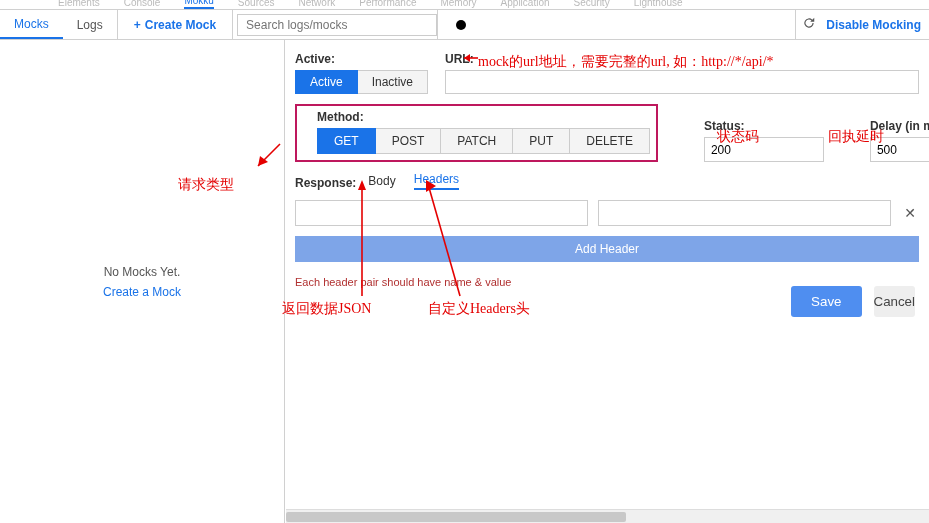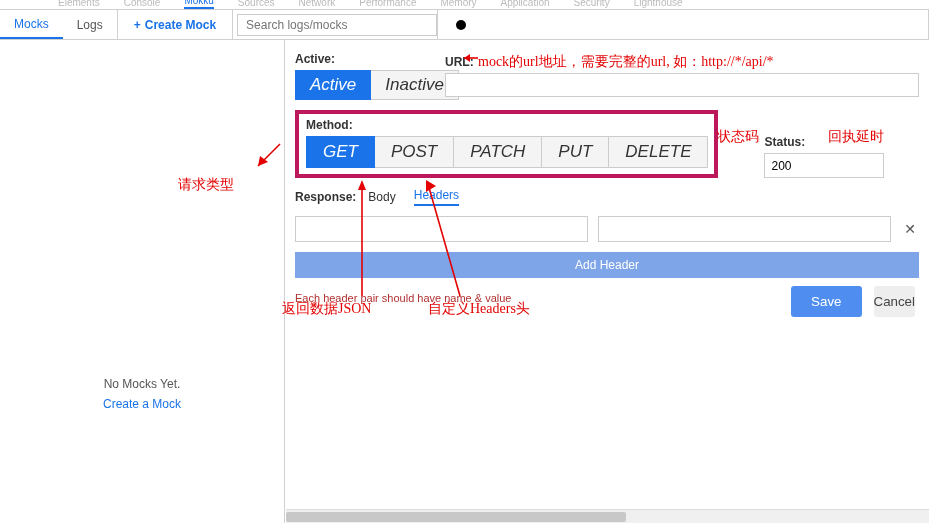--- a/index.html
+++ b/index.html
@@ -20,41 +20,41 @@
   .searchbox { flex:0 0 200px; margin-left:4px;}
   .searchbox input { width:100%; height:22px; border:1px solid #ccc; padding:0 8px; font-size:12px; }
   .toolbar-mid { flex:1; display:flex; align-items:center; padding-left:18px;}
   .black-dot { width:10px; height:10px; border-radius:50%; background:#000; }
   .toolbar-right { display:flex; align-items:center; gap:10px; padding:0 6px;}
   .reload-icon svg { width:14px; height:14px; }
   .disable-link { color:#1a73e8; font-weight:bold; cursor:pointer; padding-right:2px;}
 
   
   .main { display:flex; height:calc(523px - 10px - 30px); }
-  .left-pane { width:285px; border-right:1px solid #d0d0d0; display:flex; flex-direction:column; align-items:center; justify-content:center; padding-top:225px; position:relative;}
+  .left-pane { width:285px; border-right:1px solid #d0d0d0; display:flex; flex-direction:column; align-items:center; justify-content:flex-start; padding-top:225px; position:relative;}
   .no-mocks { color:#555; margin-bottom:6px;}
   .create-link { color:#1a73e8; cursor:pointer;}
   .right-pane { flex:1; padding:12px 10px 0 10px; position:relative; overflow:hidden;}
 
-  .row { display:flex; align-items:center; margin-bottom:10px; }
+  .row { display:flex; align-items:flex-end; margin-bottom:10px; }
   .lbl { font-weight:bold; color:#333; font-size:12px; margin-bottom:4px; display:block;}
   .col { display:flex; flex-direction:column; }
 
   
   .btn-group { display:flex; }
-  .pillbtn { border:1px solid #ccc; background:#f4f4f4; padding:4px 14px; font-size:17px; cursor:pointer;font-style:italic; }
+  .pillbtn { border:1px solid #ccc; background:#f4f4f4; padding:4px 14px; font-size:12px; cursor:pointer; }
   .pillbtn + .pillbtn { border-left:none; }
   .pillbtn.sel { background:#1a73e8; color:#fff; border-color:#1a73e8; }
 
   
   .url-col { flex:1; margin-left:8px; position:relative;}
   .url-input { width:100%; height:24px; border:1px solid #ccc; padding:0 6px;}
 
   
-  .method-outer { border:4px solid #be185d; padding:4px 6px 6px 7px; display:inline-block;}
+  .method-outer { border:2px solid #be185d; padding:4px 6px 6px 20px; display:inline-block;}
   .method-group .pillbtn { padding:5px 16px; }
 
   
   .sd-col { margin-left:46px; }
   .sd-col input { width:120px; height:25px; border:1px solid #ccc; padding:0 6px; font-size:12px;}
 
   
   .resp-tabs { display:flex; gap:18px; align-items:flex-end; margin-left:8px;}
   .resp-tab { padding-bottom:2px; cursor:pointer; color:#333;}
   .resp-tab.act { color:#1a73e8; border-bottom:2px solid #1a73e8;}
@@ -111,20 +111,28 @@
   </div>
   <div class="divider"></div>
   <div class="searchbox">
     <input placeholder="Search logs/mocks" style="">
   </div>
   <div class="divider"></div>
   <div class="toolbar-mid">
     <div class="black-dot"></div>
   </div>
   <div class="divider"></div>
+  <div class="toolbar-right">
+    <span class="reload-icon">
+      <svg viewBox="0 0 24 24">
+          <path fill="#555" d="M17.65 6.35A8 8 0 1 0 20 12h-2a6 6 0 1 1-1.76-4.24L14 10h7V3l-3.35 3.35z"></path>
+        </svg>
+    </span>
+    <span class="disable-link">Disable Mocking</span>
+  </div>
 </div>
 
 <div class="main">
   <div class="left-pane">
     <div class="no-mocks">No Mocks Yet.</div>
     <div class="create-link">Create a Mock</div>
   </div>
 
   <div class="right-pane">
 

